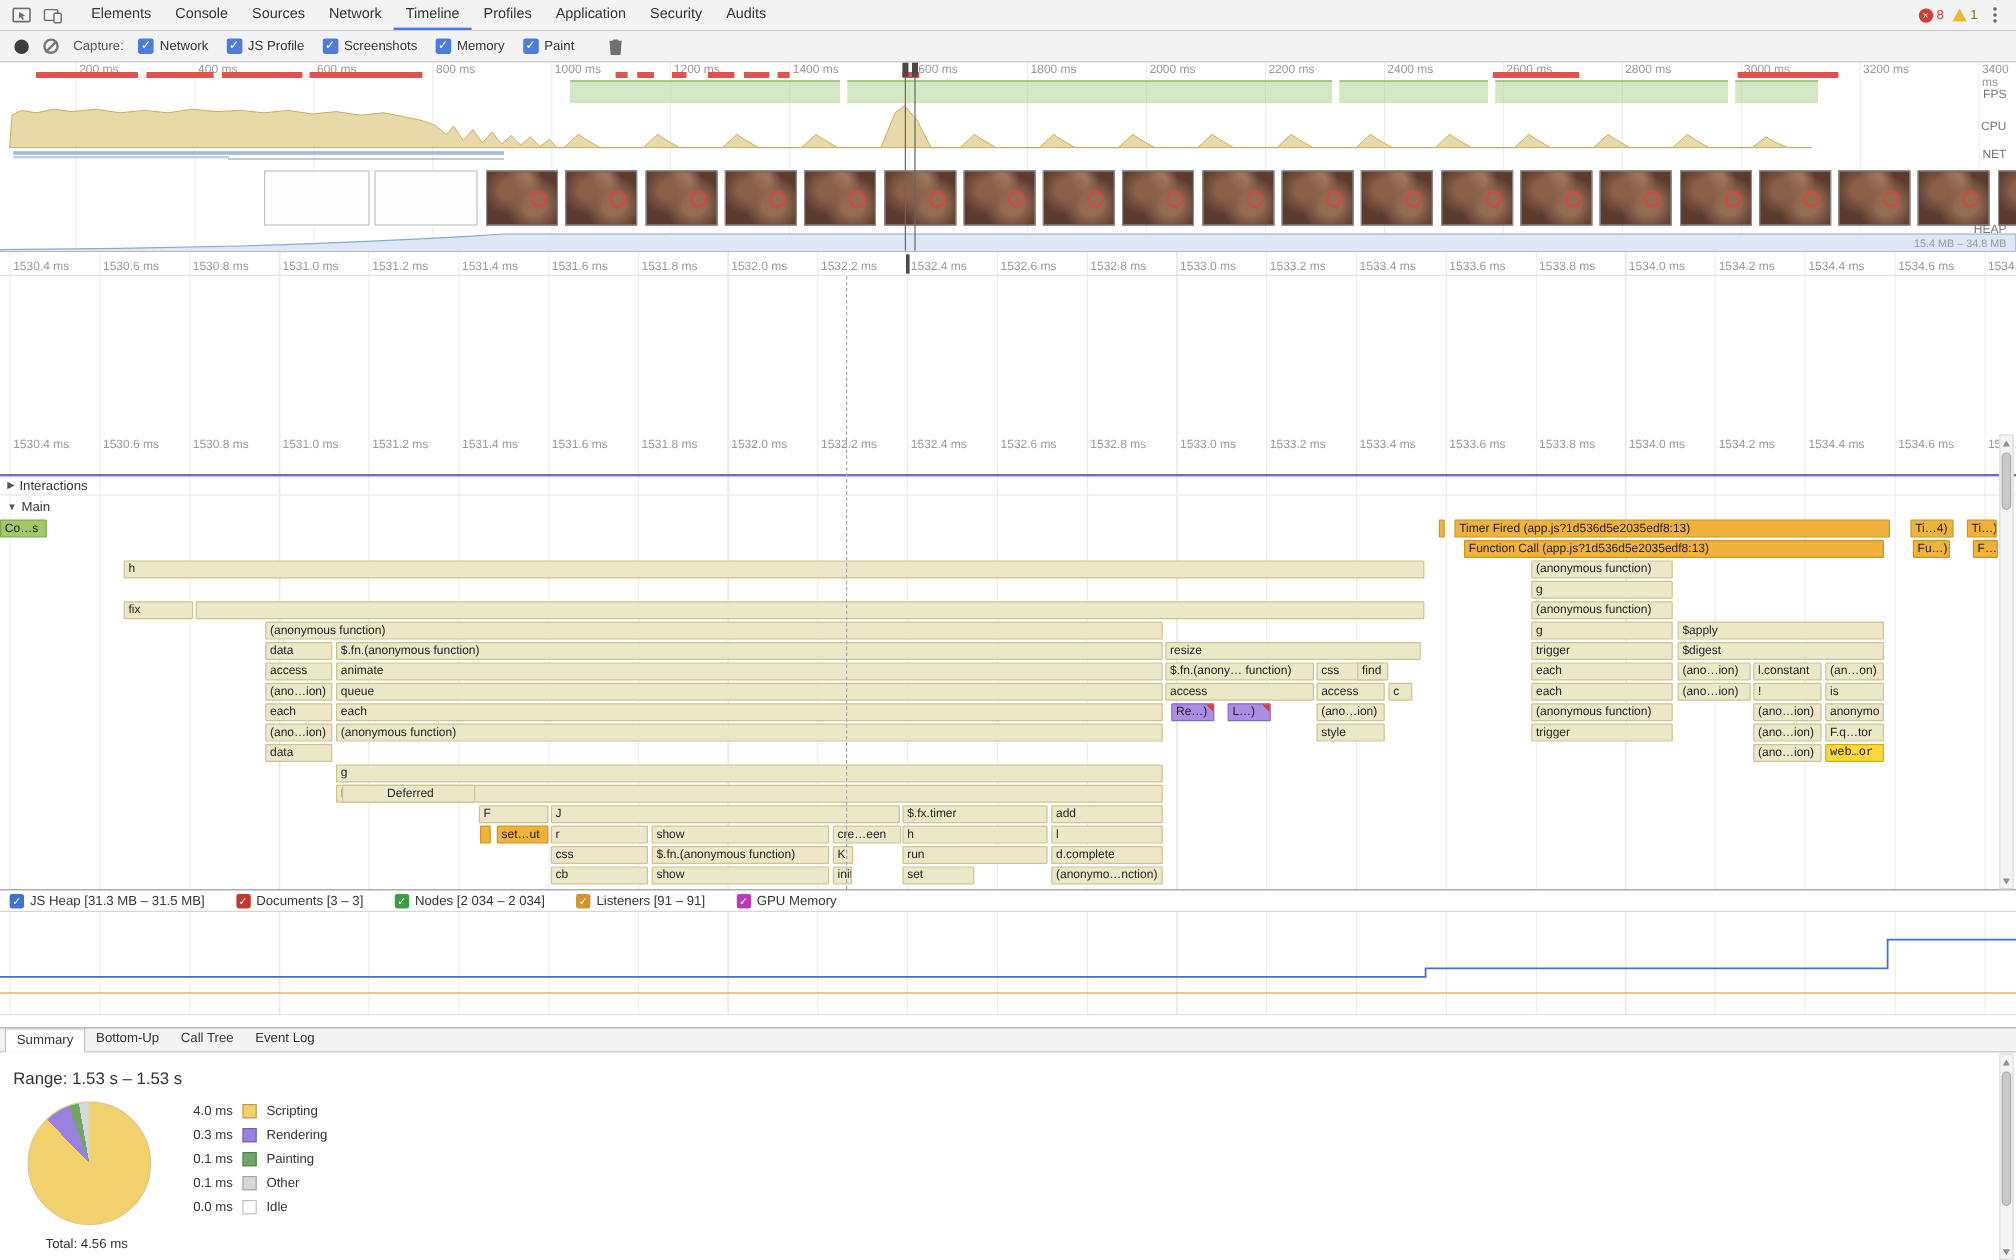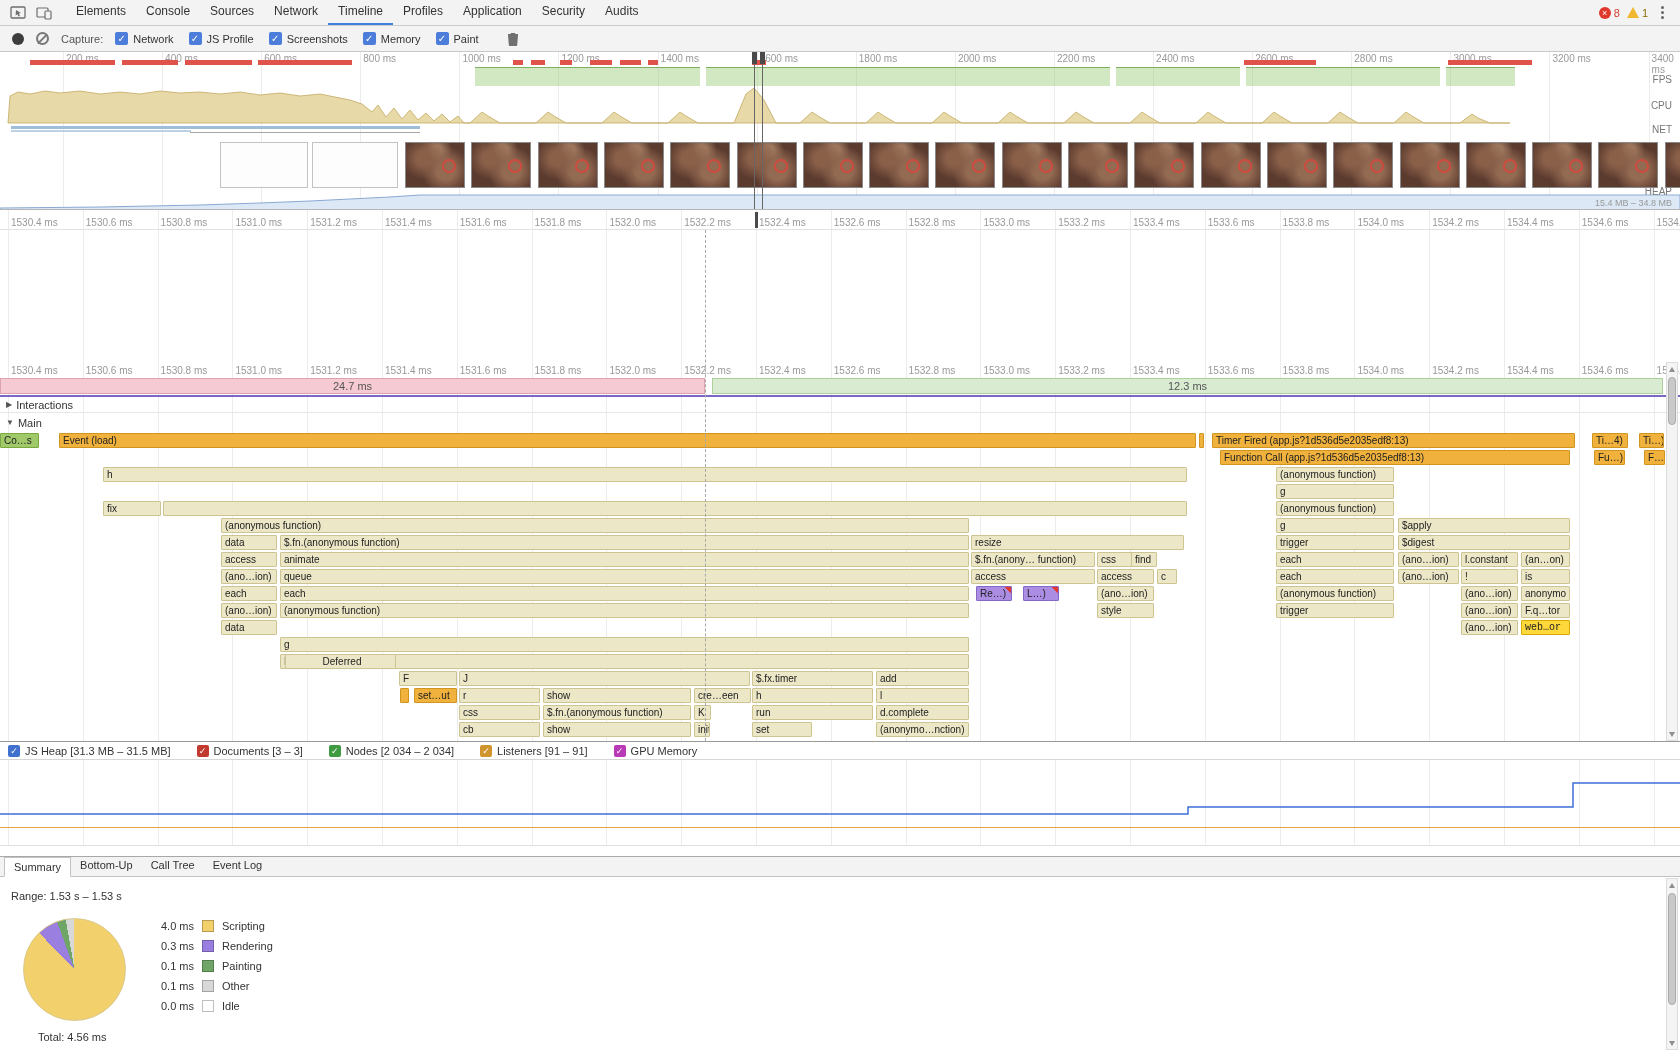--- a/index.html
+++ b/index.html
@@ -107,21 +107,21 @@
   .cbox{width:12px;height:12px;border-radius:2px;color:#fff;font-size:9px;line-height:12px;text-align:center}
   #memgraph{position:absolute;left:0;top:760px;width:100%;height:86px;border-bottom:1px solid #e0e0e0;
     background-image:repeating-linear-gradient(to right,#ececec 0 1px,transparent 1px 74.8px);
     background-position:8px 0}
 
   
   #btabs{position:absolute;left:0;top:856px;width:100%;height:21px;background:#f3f3f3;
     border-top:1px solid #a8a8a8;border-bottom:1px solid #c2c2c2;display:flex;align-items:flex-end;padding-left:4px}
   .btab{padding:2px 9px;font-size:11px;color:#333;height:20px;line-height:15px}
   .btab.sel{background:#fff;border:1px solid #c2c2c2;border-bottom:1px solid #fff;margin-bottom:-1px}
-  #range{position:absolute;left:11px;top:890px;font-size:11px;color:#333}
+  #range{position:absolute;left:11px;top:890px;font-size:14px;color:#333}
   #pie{position:absolute;left:23px;top:918px;width:103px;height:103px;border-radius:50%;border:1px solid #d8c88a}
   #legend{position:absolute;left:134px;top:916px}
   .lrow{display:flex;align-items:center;height:20px;gap:8px}
   .lval{width:60px;text-align:right;font-size:11px;color:#333}
   .lsw{width:12px;height:12px;border:1px solid rgba(0,0,0,.25)}
   .llabel{font-size:11px;color:#333}
   #total{position:absolute;left:38px;top:1031px;font-size:11px;color:#333}
 </style>
 </head>
 <body>
@@ -322,36 +322,31 @@
         <span class="rtick" style="left: 1058.2px;">1533.2 ms</span>
         <span class="rtick" style="left: 1133px;">1533.4 ms</span>
         <span class="rtick" style="left: 1207.8px;">1533.6 ms</span>
         <span class="rtick" style="left: 1282.6px;">1533.8 ms</span>
         <span class="rtick" style="left: 1357.4px;">1534.0 ms</span>
         <span class="rtick" style="left: 1432.2px;">1534.2 ms</span>
         <span class="rtick" style="left: 1507px;">1534.4 ms</span>
         <span class="rtick" style="left: 1581.8px;">1534.6 ms</span>
         <span class="rtick" style="left: 1656.6px;">1534.8 ms</span>
       </div>
-    <div id="framesrow">
-      <div class="framebar pink">24.7 ms</div>
-      <div class="framebar green">12.3 ms</div>
-    </div>
     <div id="purpleline"></div>
     <div id="interactions">
       <span class="tri">▶</span>
       <span>Interactions</span>
     </div>
     <div id="mainlabel">
       <span class="tri">▼</span>
       <span>Main</span>
     </div>
     <div id="flame">
         <div class="b g" style="left: 0px; top: 1px; width: 39px;">Co…s</div>
-        <div class="b d" style="left: 59px; top: 1px; width: 1137px;">Event (load)</div>
         <div class="b d" style="left: 1199px; top: 1px; width: 5px;"></div>
         <div class="b d" style="left: 1212px; top: 1px; width: 363px;">Timer Fired (app.js?1d536d5e2035edf8:13)</div>
         <div class="b d" style="left: 1592px; top: 1px; width: 36px;">Ti…4)</div>
         <div class="b d" style="left: 1639px; top: 1px; width: 25px;">Ti…)</div>
         <div class="b d" style="left: 1220px; top: 18px; width: 350px;">Function Call (app.js?1d536d5e2035edf8:13)</div>
         <div class="b d" style="left: 1594px; top: 18px; width: 31px;">Fu…)</div>
         <div class="b d" style="left: 1644px; top: 18px; width: 21px;">F…</div>
         <div class="b " style="left: 103px; top: 35px; width: 1084px;">h</div>
         <div class="b " style="left: 1276px; top: 35px; width: 118px;">(anonymous function)</div>
         <div class="b " style="left: 1276px; top: 52px; width: 118px;">g</div>

